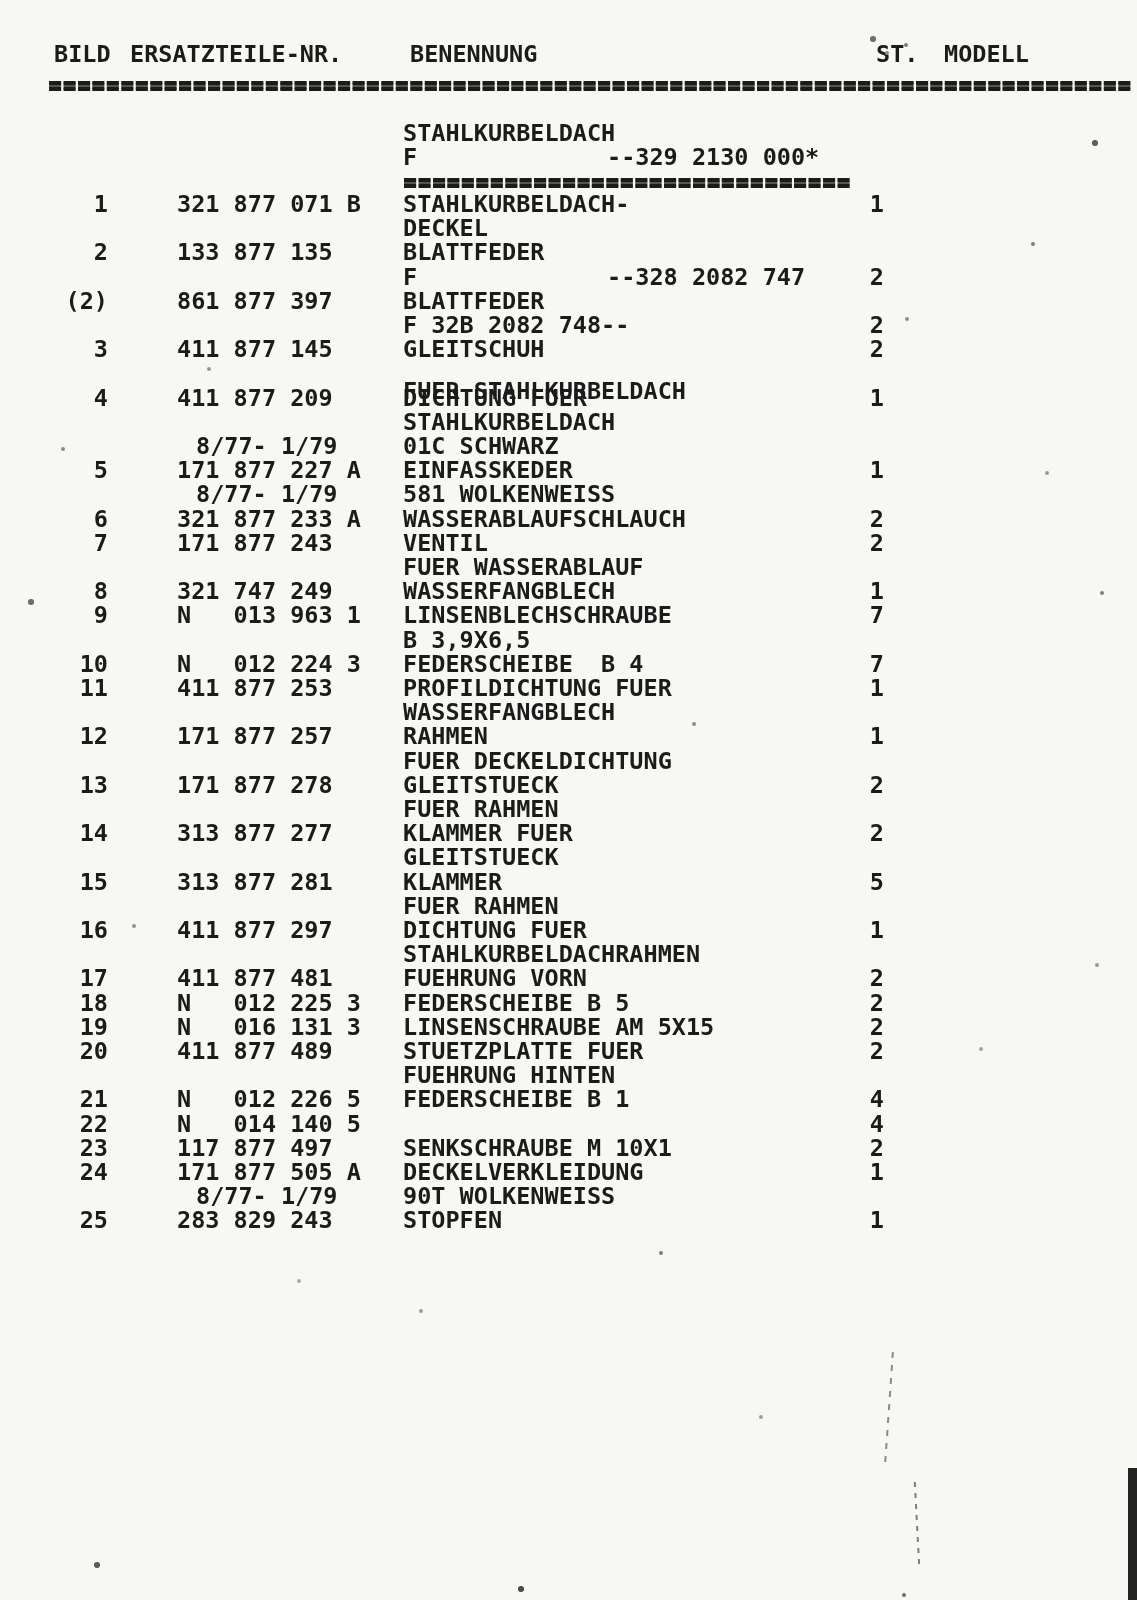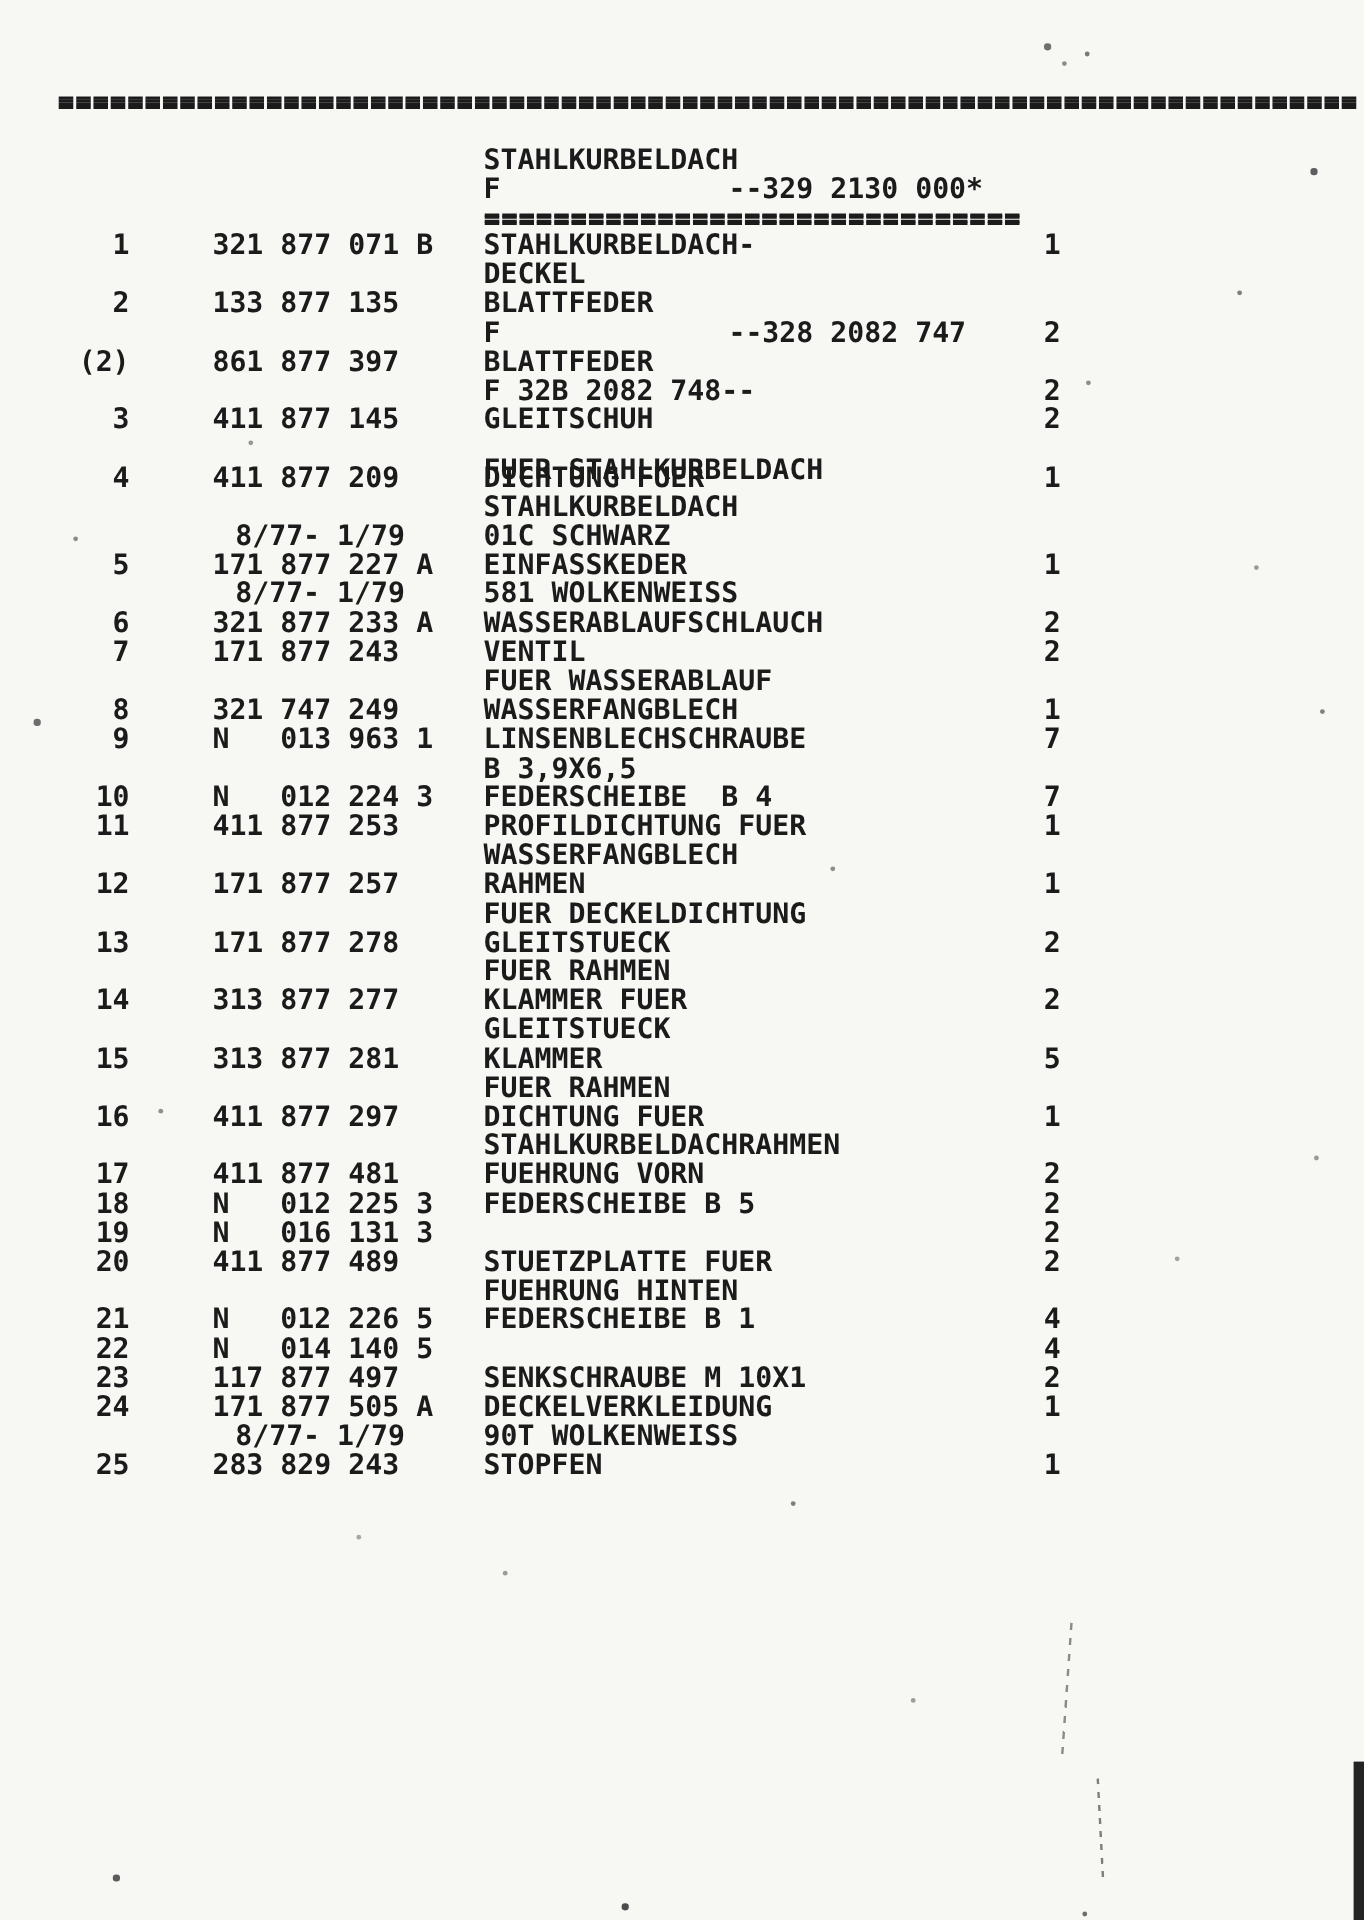--- a/index.html
+++ b/index.html
@@ -92,20 +92,27 @@
     position: absolute; left: 1128px; top: 1468px; width: 9px; height: 132px;
     background: #232323;
   }
 </style>
 </head>
 <body>
 
 <div class="page">
 
 
+  <div class="line" style="top:42px">
+    <span class="h-bild">BILD</span>
+    <span class="h-nr">ERSATZTEILE-NR.</span>
+    <span class="h-ben">BENENNUNG</span>
+    <span class="h-st">ST.</span>
+    <span class="h-mod">MODELL</span>
+  </div>
 
   <div class="line sep" style="top:72px">
     <span style="left:0">===========================================================================</span>
   </div>
 
   <div class="line" style="top:121px">
     <span class="f-ben">STAHLKURBELDACH</span>
   </div>
   <div class="line" style="top:145px">
     <span class="f-ben">F</span>
@@ -385,20 +392,21 @@
     <span class="f-nr">N   012 225 3</span>
     <span class="f-date"></span>
     <span class="f-ben">FEDERSCHEIBE B 5</span>
     <span class="f-code"></span>
     <span class="f-st">2</span>
   </div>
       <div class="line row" style="top: 1014.8px;">
     <span class="f-bild">19</span>
     <span class="f-nr">N   016 131 3</span>
     <span class="f-date"></span>
+    <span class="f-ben">LINSENSCHRAUBE AM 5X15</span>
     <span class="f-code"></span>
     <span class="f-st">2</span>
   </div>
       <div class="line row" style="top: 1039px;">
     <span class="f-bild">20</span>
     <span class="f-nr">411 877 489</span>
     <span class="f-date"></span>
     <span class="f-ben">STUETZPLATTE FUER</span>
     <span class="f-code"></span>
     <span class="f-st">2</span>

